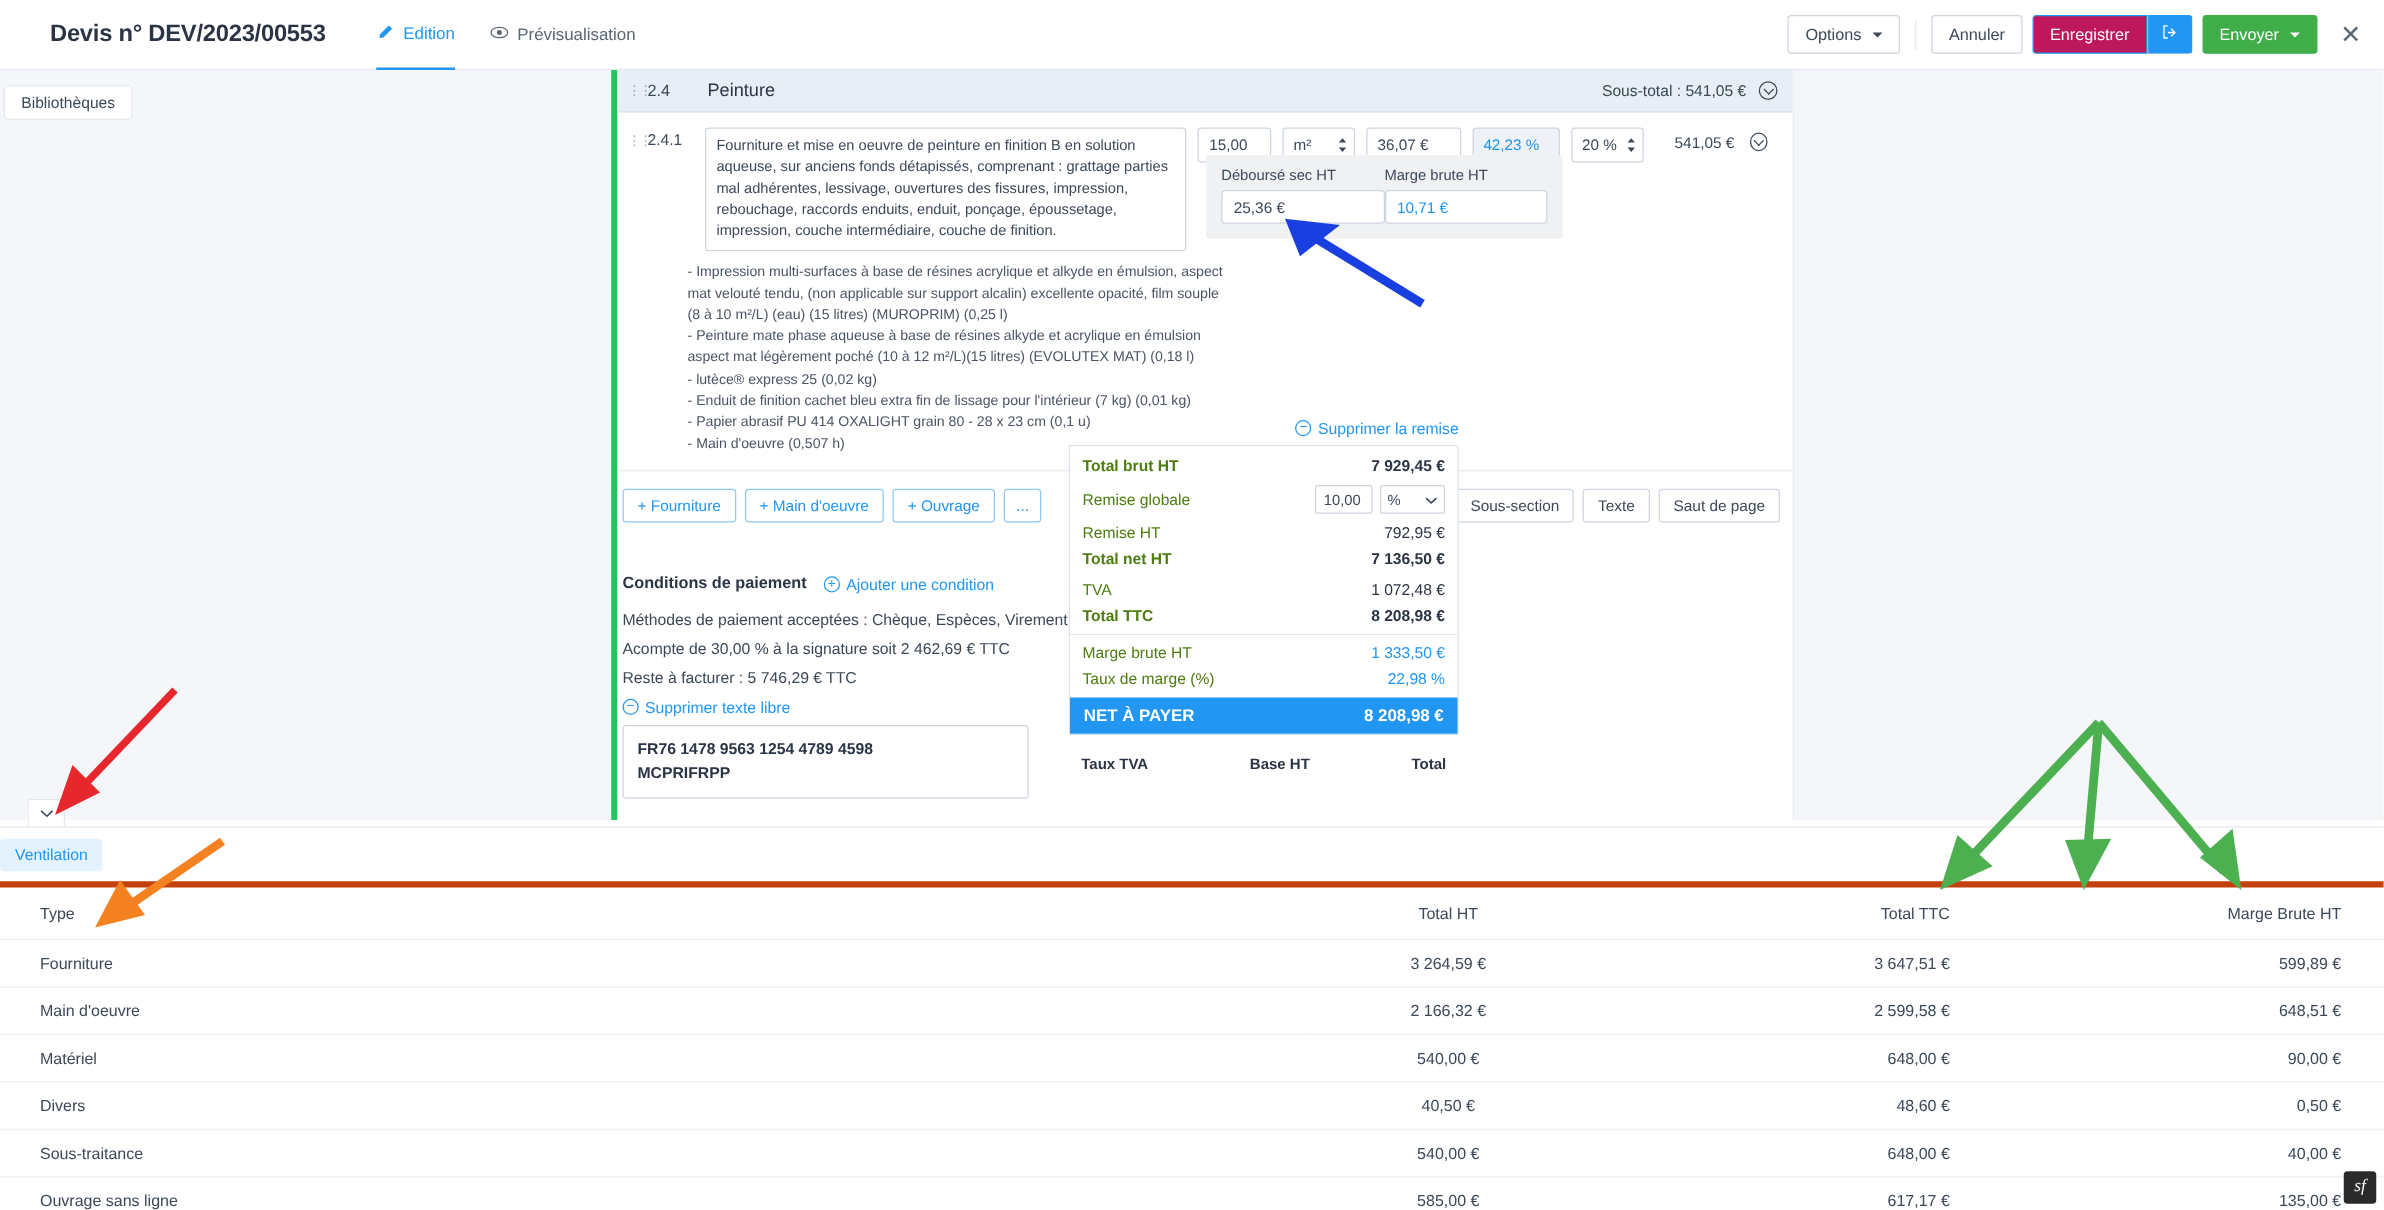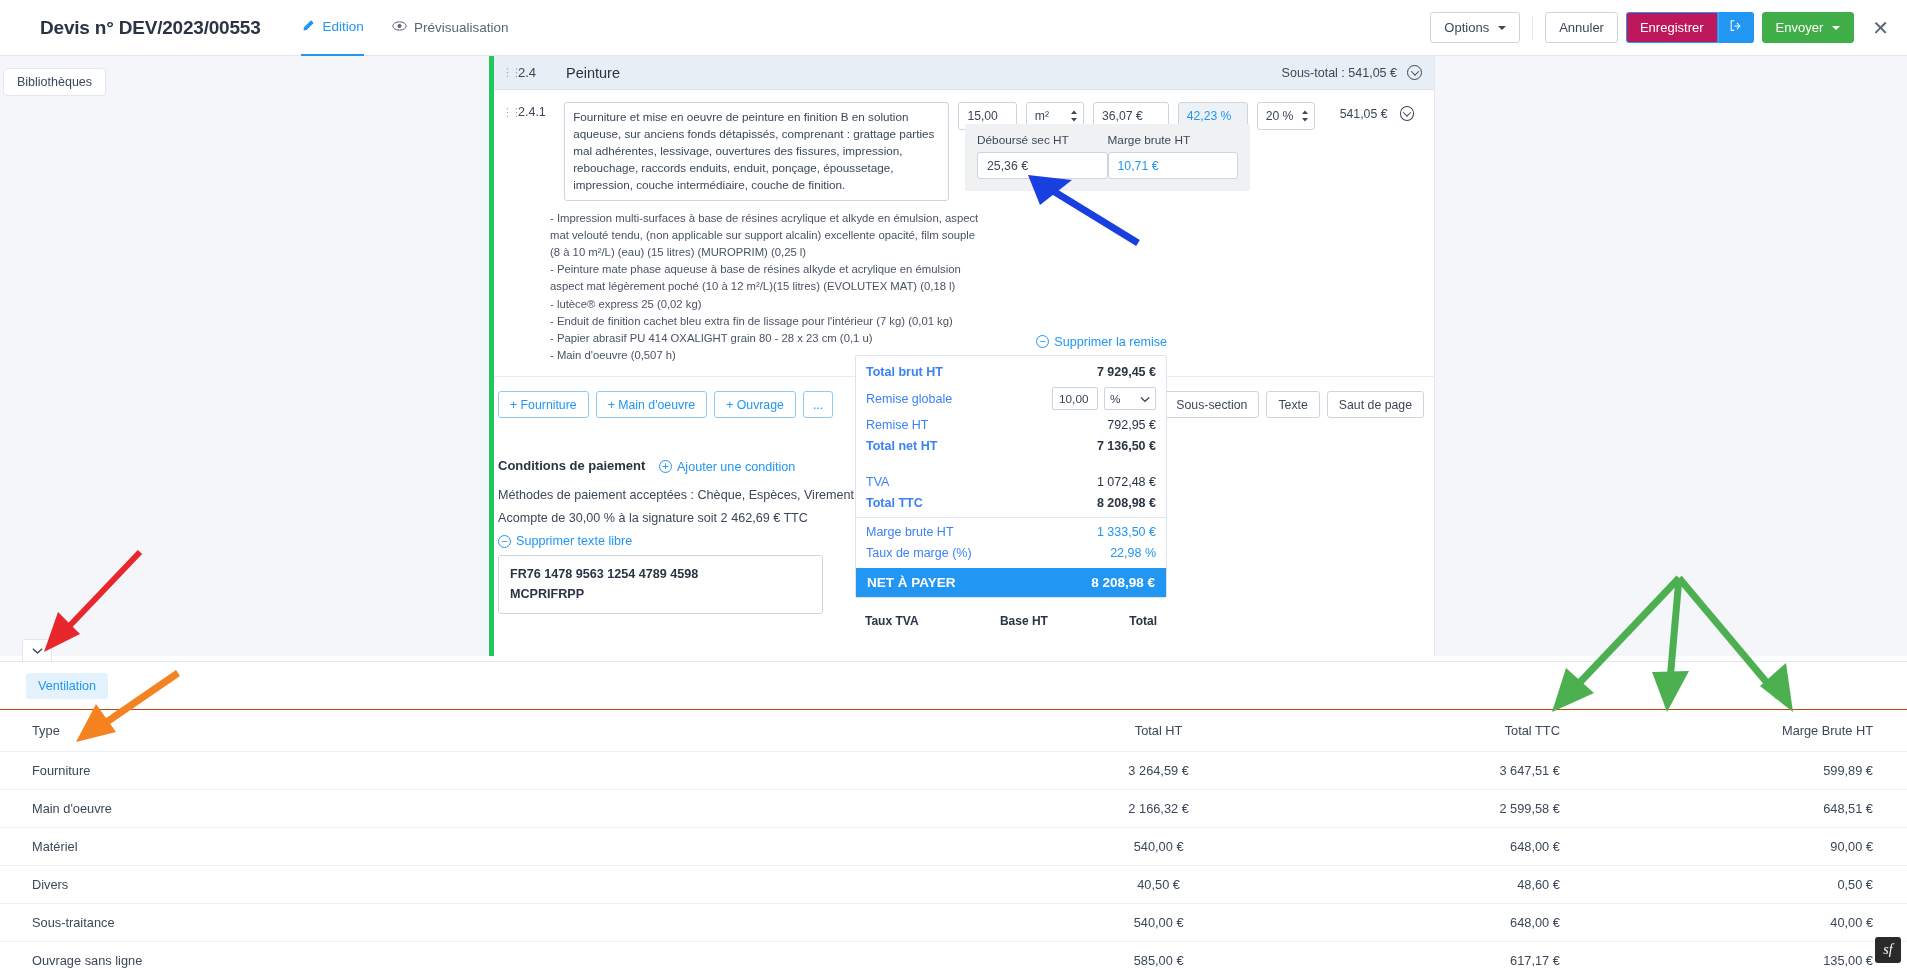--- a/index.html
+++ b/index.html
@@ -97,34 +97,34 @@
   .circ-ic { width: 13px; height: 13px; border: 1.2px solid #2196f3; border-radius: 50%; display: inline-flex; align-items: center; justify-content: center; font-size: 11px; line-height: 1; color: #2196f3; }
   .plain-line { font-size: 12.6px; color: #3c4858; line-height: 1.85; }
   .iban-box { width: 325px; border: 1px solid #cdd5df; border-radius: 3px; padding: 9px 11px; font-size: 12.6px; font-weight: 700; color: #2b3445; line-height: 1.55; margin-top: 7px; }
 
   
   .totals { position: absolute; left: 855px; top: 333px; width: 312px; }
   .totals .rmv { text-align: right; margin-bottom: 6px; }
   .tcard { border: 1px solid #dde3ea; border-radius: 2px; background: #fff; }
   .trow { display: flex; align-items: center; justify-content: space-between; padding: 2px 10px; font-size: 12.5px; height: 18px; }
   .trow.tall { height: 28px; }
-  .trow .lbl { color: #3b82f6; text-align: right; }
+  .trow .lbl { color: #4d7c0f; text-align: right; }
   .trow .val { color: #2b3445; }
   .trow.b .lbl, .trow.b .val { font-weight: 700; }
   .trow.blue .val { color: #2196f3; }
   .tsep { height: 1px; background: #e3e8ee; margin: 5px 0; }
   .sm-input { width: 46px; height: 23px; border: 1px solid #cdd5df; border-radius: 2px; font-size: 11.8px; color: #3c4858; padding: 0 6px; display: flex; align-items: center; }
   .sm-select { width: 52px; height: 23px; border: 1px solid #cdd5df; border-radius: 2px; font-size: 11.8px; color: #3c4858; padding: 0 5px; display: flex; align-items: center; justify-content: space-between; margin-left: 6px; }
   .netpay { background: #2196f3; color: #fff; display: flex; justify-content: space-between; align-items: center; padding: 7px 11px; font-size: 13.5px; font-weight: 700; }
 
   .tvahdr { display: flex; justify-content: space-between; font-size: 12px; font-weight: 700; color: #2b3445; margin-top: 16px; padding: 0 10px; }
 
   
   .bottom { position: absolute; top: 661px; left: 0; width: 1907px; height: 307px; background: #fff; border-top: 1px solid #e3e8ee; }
-  .vent-bar { height: 48px; display: flex; align-items: center; padding-left: 26px; border-bottom: 1px solid #c2410c; }
+  .vent-bar { height: 48px; display: flex; align-items: center; border-bottom: 5px solid #c2410c; }
   .vent-chip { background: #e3f2fd; color: #2196f3; border-radius: 3px; padding: 6px 12px; font-size: 12.6px; cursor: pointer; }
   table.vent { width: 100%; border-collapse: collapse; }
   table.vent th { font-weight: 400; font-size: 12.8px; color: #3c4858; padding: 13px 0; }
   table.vent td { font-size: 12.8px; color: #3c4858; padding: 11px 0; border-top: 1px solid #eceff3; }
   table.vent th.c0, table.vent td.c0 { text-align: left; padding-left: 32px; width: 55%; }
   table.vent th.num, table.vent td.num { text-align: right; }
   table.vent th.c1, table.vent td.c1 { padding-right: 72px; text-align: center; }
   table.vent th.c2, table.vent td.c2 { padding-right: 72px; }
   table.vent th.c3, table.vent td.c3 { padding-right: 34px; }
 
@@ -281,20 +281,21 @@
 
     <div style="padding:40px 0 0 4px">
       <h3 class="block">Conditions de paiement</h3>
       <span class="linky" style="margin-left:10px">
         <span class="circ-ic">+</span>
         <span>Ajouter une condition</span>
       </span>
       <div style="margin-top:10px">
         <div class="plain-line">Méthodes de paiement acceptées : Chèque, Espèces, Virement bancaire</div>
         <div class="plain-line">Acompte de 30,00 % à la signature soit 2 462,69 € TTC</div>
+        <div class="plain-line">Reste à facturer : 5 746,29 € TTC</div>
       </div>
       <span class="linky" style="margin-top:4px">
         <span class="circ-ic">−</span>
         <span>Supprimer texte libre</span>
       </span>
       <div class="iban-box">
         <div>FR76 1478 9563 1254 4789 4598</div>
         <div>MCPRIFRPP</div>
       </div>
     </div>
@@ -346,21 +347,21 @@
           </span>
         </div>
         <div class="trow" style="margin-top:3px">
           <span class="lbl">Remise HT</span>
           <span class="val">792,95 €</span>
         </div>
         <div class="trow b" style="margin-top:3px">
           <span class="lbl">Total net HT</span>
           <span class="val">7 136,50 €</span>
         </div>
-        <div class="trow" style="margin-top:18px">
+        <div class="trow" style="margin-top:7px">
           <span class="lbl">TVA</span>
           <span class="val">1 072,48 €</span>
         </div>
         <div class="trow b" style="margin-top:3px">
           <span class="lbl">Total TTC</span>
           <span class="val">8 208,98 €</span>
         </div>
         <div class="tsep"></div>
         <div class="trow blue">
           <span class="lbl">Marge brute HT</span>

